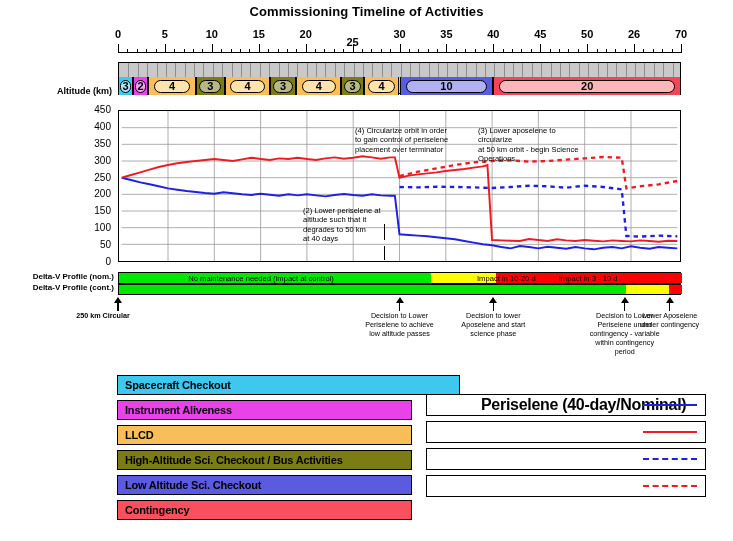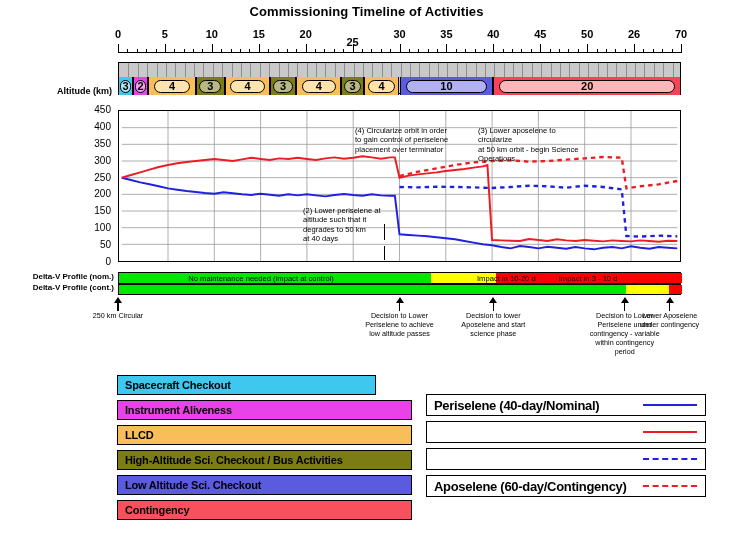--- a/index.html
+++ b/index.html
@@ -36,21 +36,21 @@
   .dvlab{position:absolute;font-size:8px;font-weight:bold;text-align:right;width:110px;}
 
   .callout{position:absolute;font-size:7.2px;line-height:9px;text-align:center;white-space:pre-line;}
   .arrowline{position:absolute;width:1.4px;background:#000;}
   .arrowhead{position:absolute;width:0;height:0;border-left:4px solid transparent;border-right:4px solid transparent;border-bottom:6px solid #000;}
 
   
   .lgbox{position:absolute;box-sizing:border-box;border:1.4px solid #000;display:flex;align-items:center;}
   .lgbox span{padding-left:7px;font-size:11px;font-weight:bold;color:#000;letter-spacing:-0.2px;}
   .lnbox{position:absolute;box-sizing:border-box;border:1.4px solid #000;background:#fff;display:flex;align-items:center;}
-  .lnbox .t{padding-left:7px;font-size:13px;font-weight:bold;color:#000;letter-spacing:-0.3px;}
+  .lnbox .t{padding-left:7px;font-size:16px;font-weight:bold;color:#000;letter-spacing:-0.3px;margin-left:47px;}
   .swatch{position:absolute;right:8px;top:50%;transform:translateY(-50%);height:0;}
   .sw-solid{border-top:2.4px solid;width:54px;}
   .sw-dash{border-top:2.6px dashed;width:54px;}
 </style>
 </head>
 <body>
 
 <div id="title" class="abs">Commissioning Timeline of Activities</div>
 
 <div id="axis-area">
@@ -266,21 +266,21 @@
       <div class="dvseg" style="left: 506.7px; width: 43.1633px; background: rgb(255, 255, 0);"></div>
       <div class="dvseg" style="left: 549.863px; width: 13.1367px; background: rgb(255, 0, 0);"></div>
     </div>
     <div class="dvlab" style="left: 4px; top: 272px;">Delta-V Profile (nom.)</div>
     <div class="dvlab" style="left: 4px; top: 283px;">Delta-V Profile (cont.)</div>
   </div>
 
 <div id="callouts">
     <div class="arrowhead" style="left: 114px; top: 297px;"></div>
     <div class="arrowline" style="left: 117.3px; top: 303px; height: 8px;"></div>
-    <div class="callout" style="left: 73px; top: 311px; width: 90px;">250 km Circular</div>
+    <div class="callout" style="left: 58px; top: 311px; width: 90px; font-weight: bold;">250 km Circular</div>
     <div class="arrowhead" style="left: 395.5px; top: 297px;"></div>
     <div class="arrowline" style="left: 398.8px; top: 303px; height: 8px;"></div>
     <div class="callout" style="left: 353.5px; top: 311px; width: 92px;">Decision to Lower
 Periselene to achieve
 low altitude passes</div>
     <div class="arrowhead" style="left: 489.333px; top: 297px;"></div>
     <div class="arrowline" style="left: 492.633px; top: 303px; height: 8px;"></div>
     <div class="callout" style="left: 449.333px; top: 311px; width: 88px;">Decision to lower
 Aposelene and start
 science phase</div>
@@ -291,21 +291,21 @@
 contingency - variable
 within contingency
 period</div>
     <div class="arrowhead" style="left: 665.74px; top: 297px;"></div>
     <div class="arrowline" style="left: 669.04px; top: 303px; height: 8px;"></div>
     <div class="callout" style="left: 628.74px; top: 311px; width: 82px;">Lower Aposelene
 under contingency</div>
   </div>
 
 <div id="lg-act">
-    <div class="lgbox" style="left: 117px; top: 375px; width: 259px; height: 20px; background: rgb(62, 199, 239);">
+    <div class="lgbox" style="left: 117px; top: 375px; width: 343px; height: 20px; background: rgb(62, 199, 239);">
       <span>Spacecraft Checkout</span>
     </div>
     <div class="lgbox" style="left: 117px; top: 400px; width: 295px; height: 20px; background: rgb(232, 67, 232);">
       <span>Instrument Aliveness</span>
     </div>
     <div class="lgbox" style="left: 117px; top: 425px; width: 295px; height: 20px; background: rgb(249, 190, 89);">
       <span>LLCD</span>
     </div>
     <div class="lgbox" style="left: 117px; top: 450px; width: 295px; height: 20px; background: rgb(124, 124, 21);">
       <span>High-Altitude Sci. Checkout / Bus Activities</span>
@@ -322,21 +322,20 @@
       <div class="t">Periselene (40-day/Nominal)</div>
       <div class="swatch sw-solid" style="border-top-color: rgb(32, 32, 224);"></div>
     </div>
     <div class="lnbox" style="left: 426px; top: 421px; width: 280px; height: 22px;">
       <div class="swatch sw-solid" style="border-top-color: rgb(237, 28, 36);"></div>
     </div>
     <div class="lnbox" style="left: 426px; top: 448px; width: 280px; height: 22px;">
       <div class="swatch sw-dash" style="border-top-color: rgb(32, 32, 224);"></div>
     </div>
     <div class="lnbox" style="left: 426px; top: 475px; width: 280px; height: 22px;">
-      <div class="t">Aposelene (60-day/Contingency)</div>
       <div class="swatch sw-dash" style="border-top-color: rgb(237, 28, 36);"></div>
     </div>
   </div>
 
 <div class="blk" style="left: 118px; top: 77px; width: 15.0133px; height: 18px; background: rgb(62, 199, 239);"></div>
 <div class="cap" style="left: 120px; top: 79.5px; width: 11.0133px; height: 13px; background: rgb(174, 229, 246);">3</div>
 <div class="blk" style="left: 133.013px; top: 77px; width: 15.0133px; height: 18px; background: rgb(232, 67, 232);"></div>
 <div class="cap" style="left: 135.013px; top: 79.5px; width: 11.0133px; height: 13px; background: rgb(242, 160, 242);">2</div>
 <div class="blk" style="left: 148.027px; top: 77px; width: 47.855px; height: 18px; background: rgb(249, 190, 89);"></div>
 <div class="cap" style="left: 153.769px; top: 79.5px; width: 36.3698px; height: 13px; background: rgb(253, 227, 174);">4</div>

